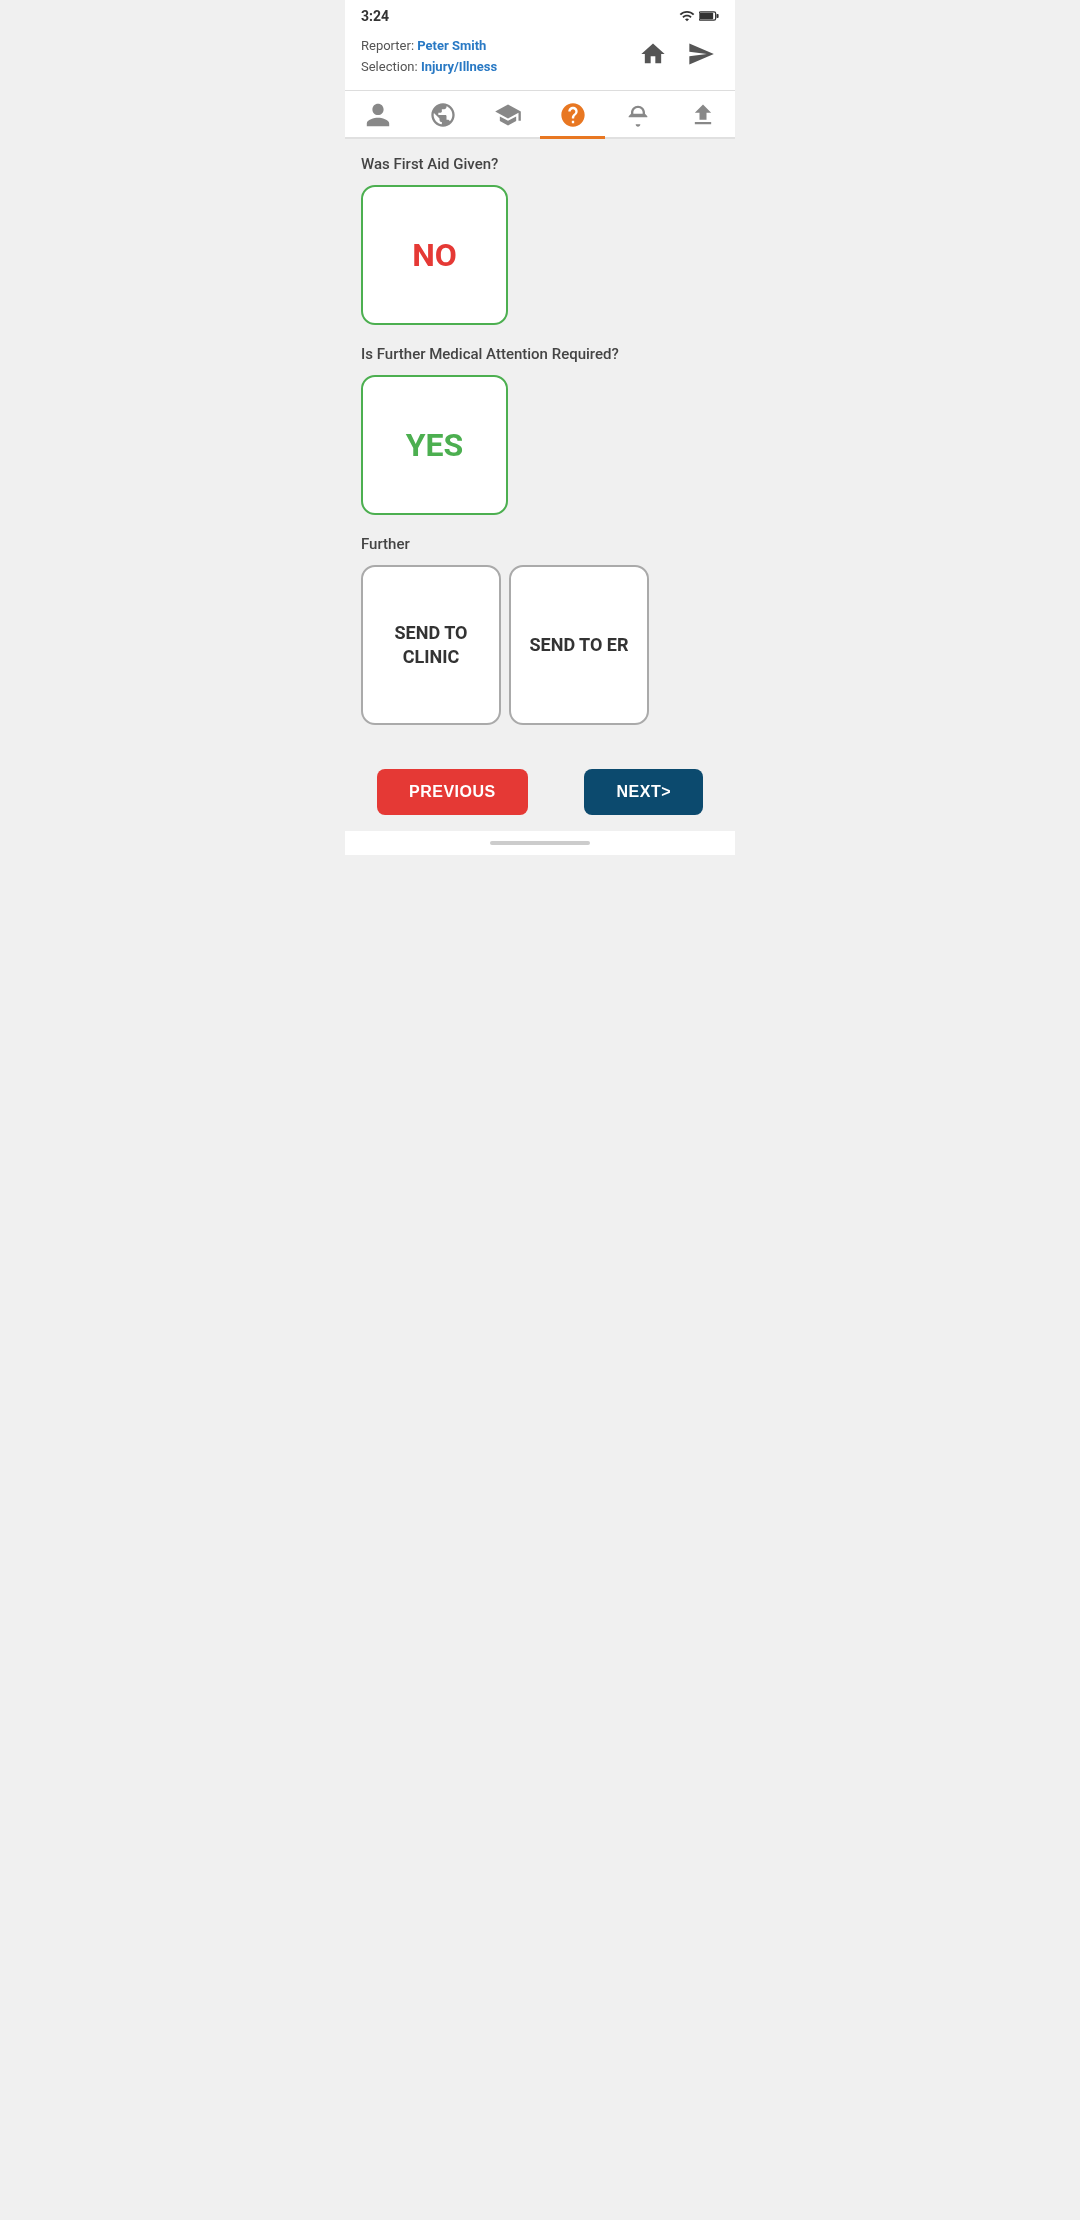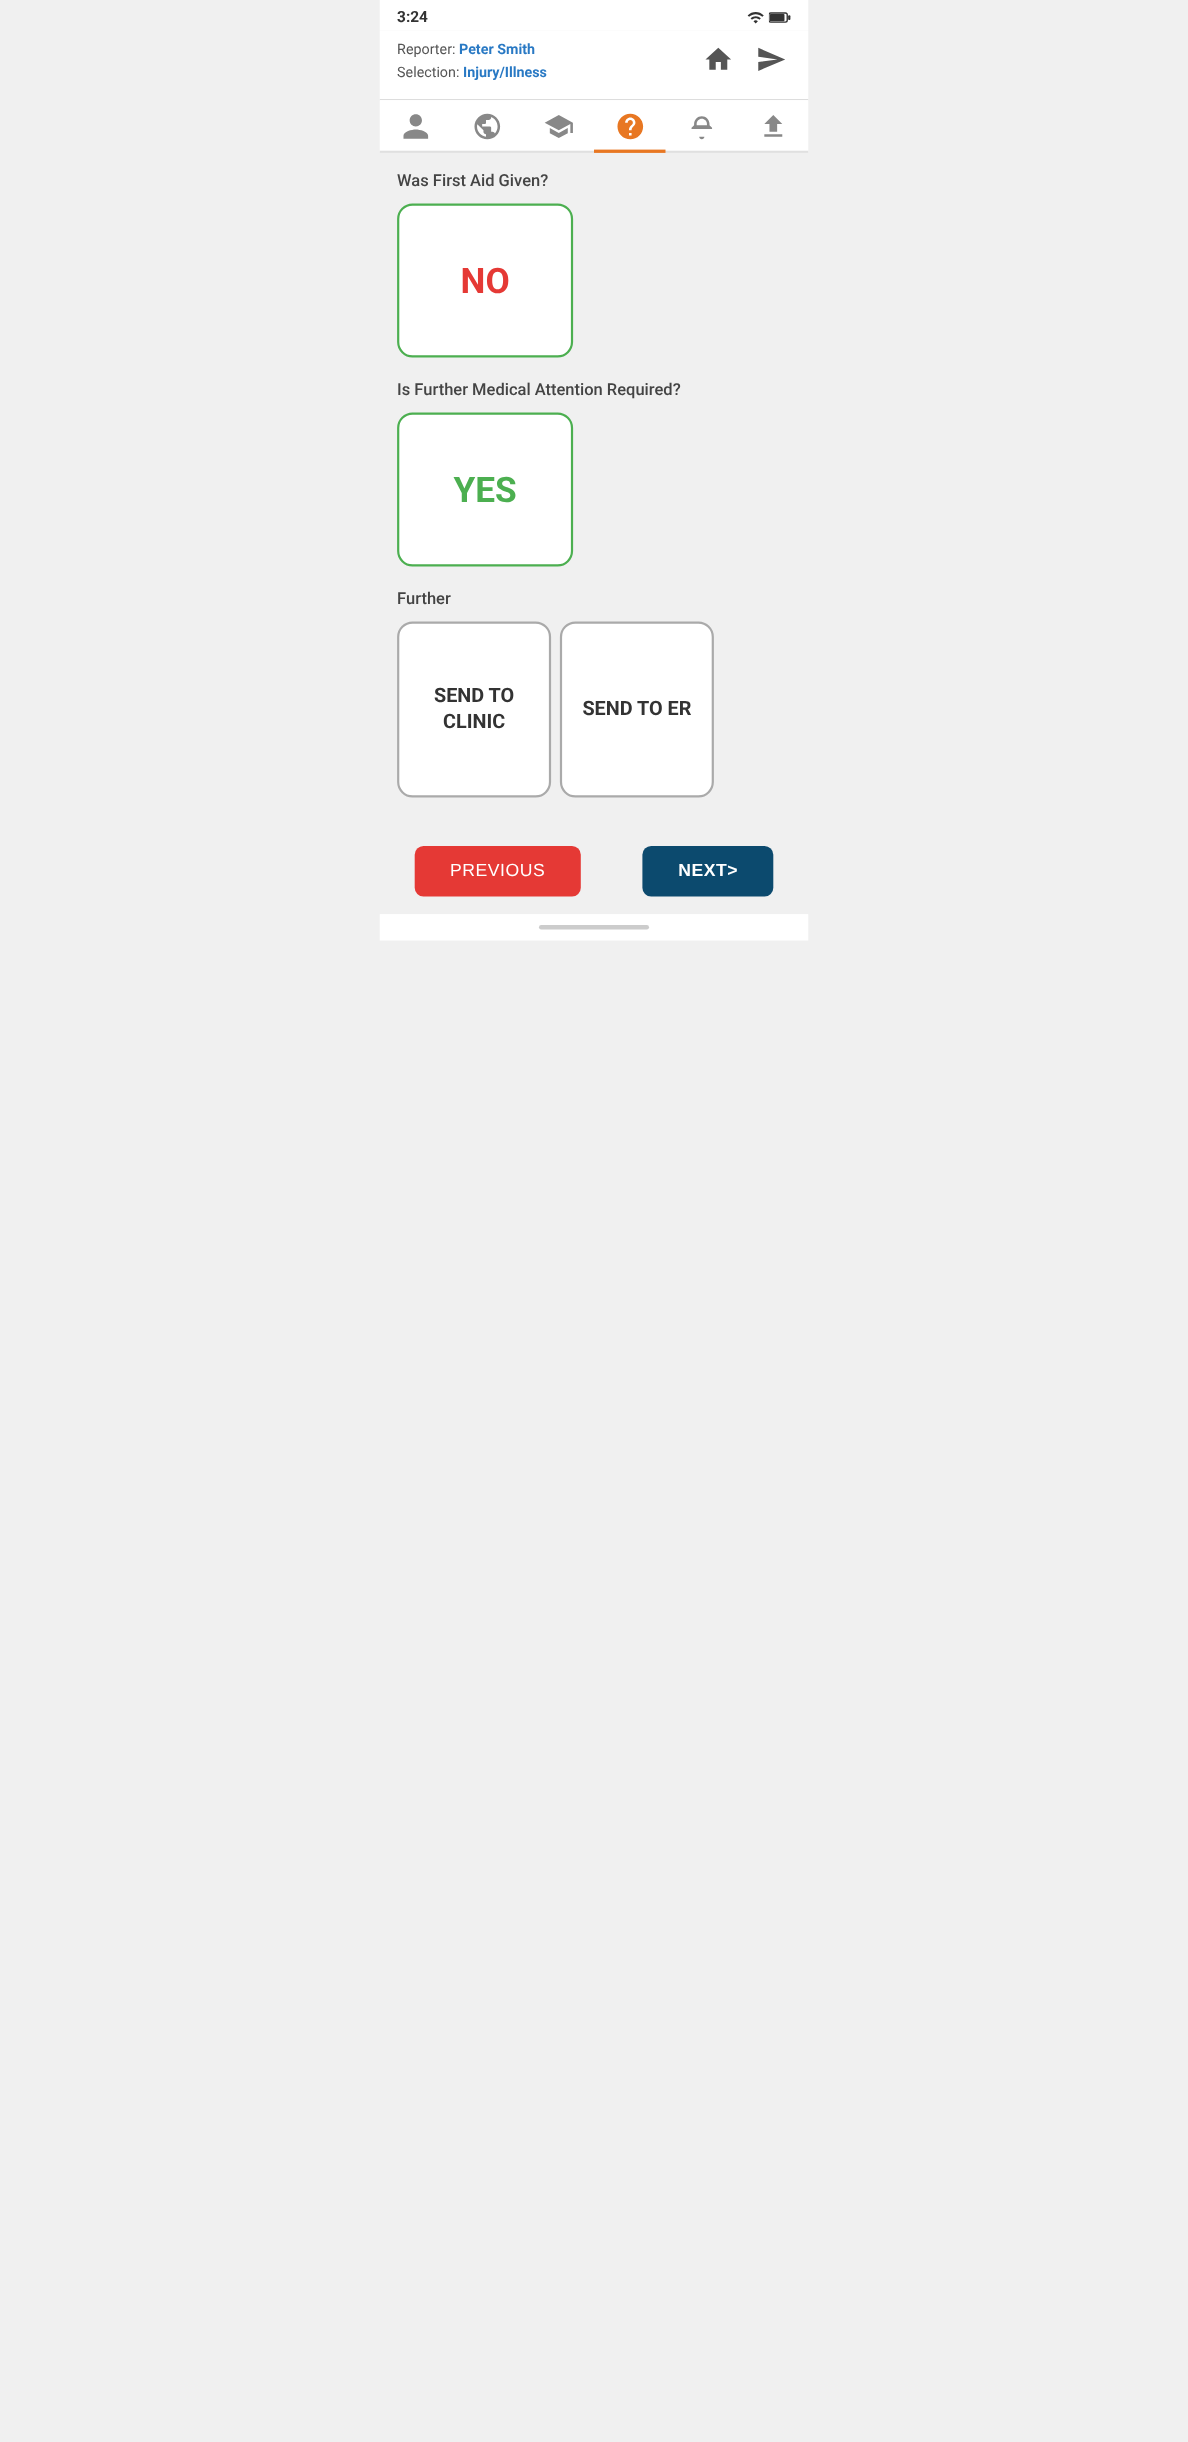--- a/index.html
+++ b/index.html
@@ -125,21 +125,21 @@
     .choice-card {
       background: #fff;
       border-radius: 14px;
       border: 2px solid #aaa;
       display: flex;
       align-items: center;
       justify-content: center;
       cursor: pointer;
       font-size: 32px;
       font-weight: bold;
-      width: 160px;
+      width: 147px;
       height: 140px;
     }
     .choice-card.selected-no {
       border-color: #4caf50;
       color: #e53935;
     }
     .choice-card.selected-yes {
       border-color: #4caf50;
       color: #4caf50;
     }
@@ -179,21 +179,21 @@
       padding: 20px 16px 16px 16px;
       margin-top: 24px;
     }
     .btn-previous {
       background: #e53935;
       color: #fff;
       border: none;
       border-radius: 8px;
       padding: 14px 32px;
       font-size: 16px;
-      font-weight: normal;
+      font-weight: bold;
       cursor: pointer;
       text-transform: uppercase;
       letter-spacing: 0.5px;
     }
     .btn-next {
       background: #0c4a6e;
       color: #fff;
       border: none;
       border-radius: 8px;
       padding: 14px 32px;

